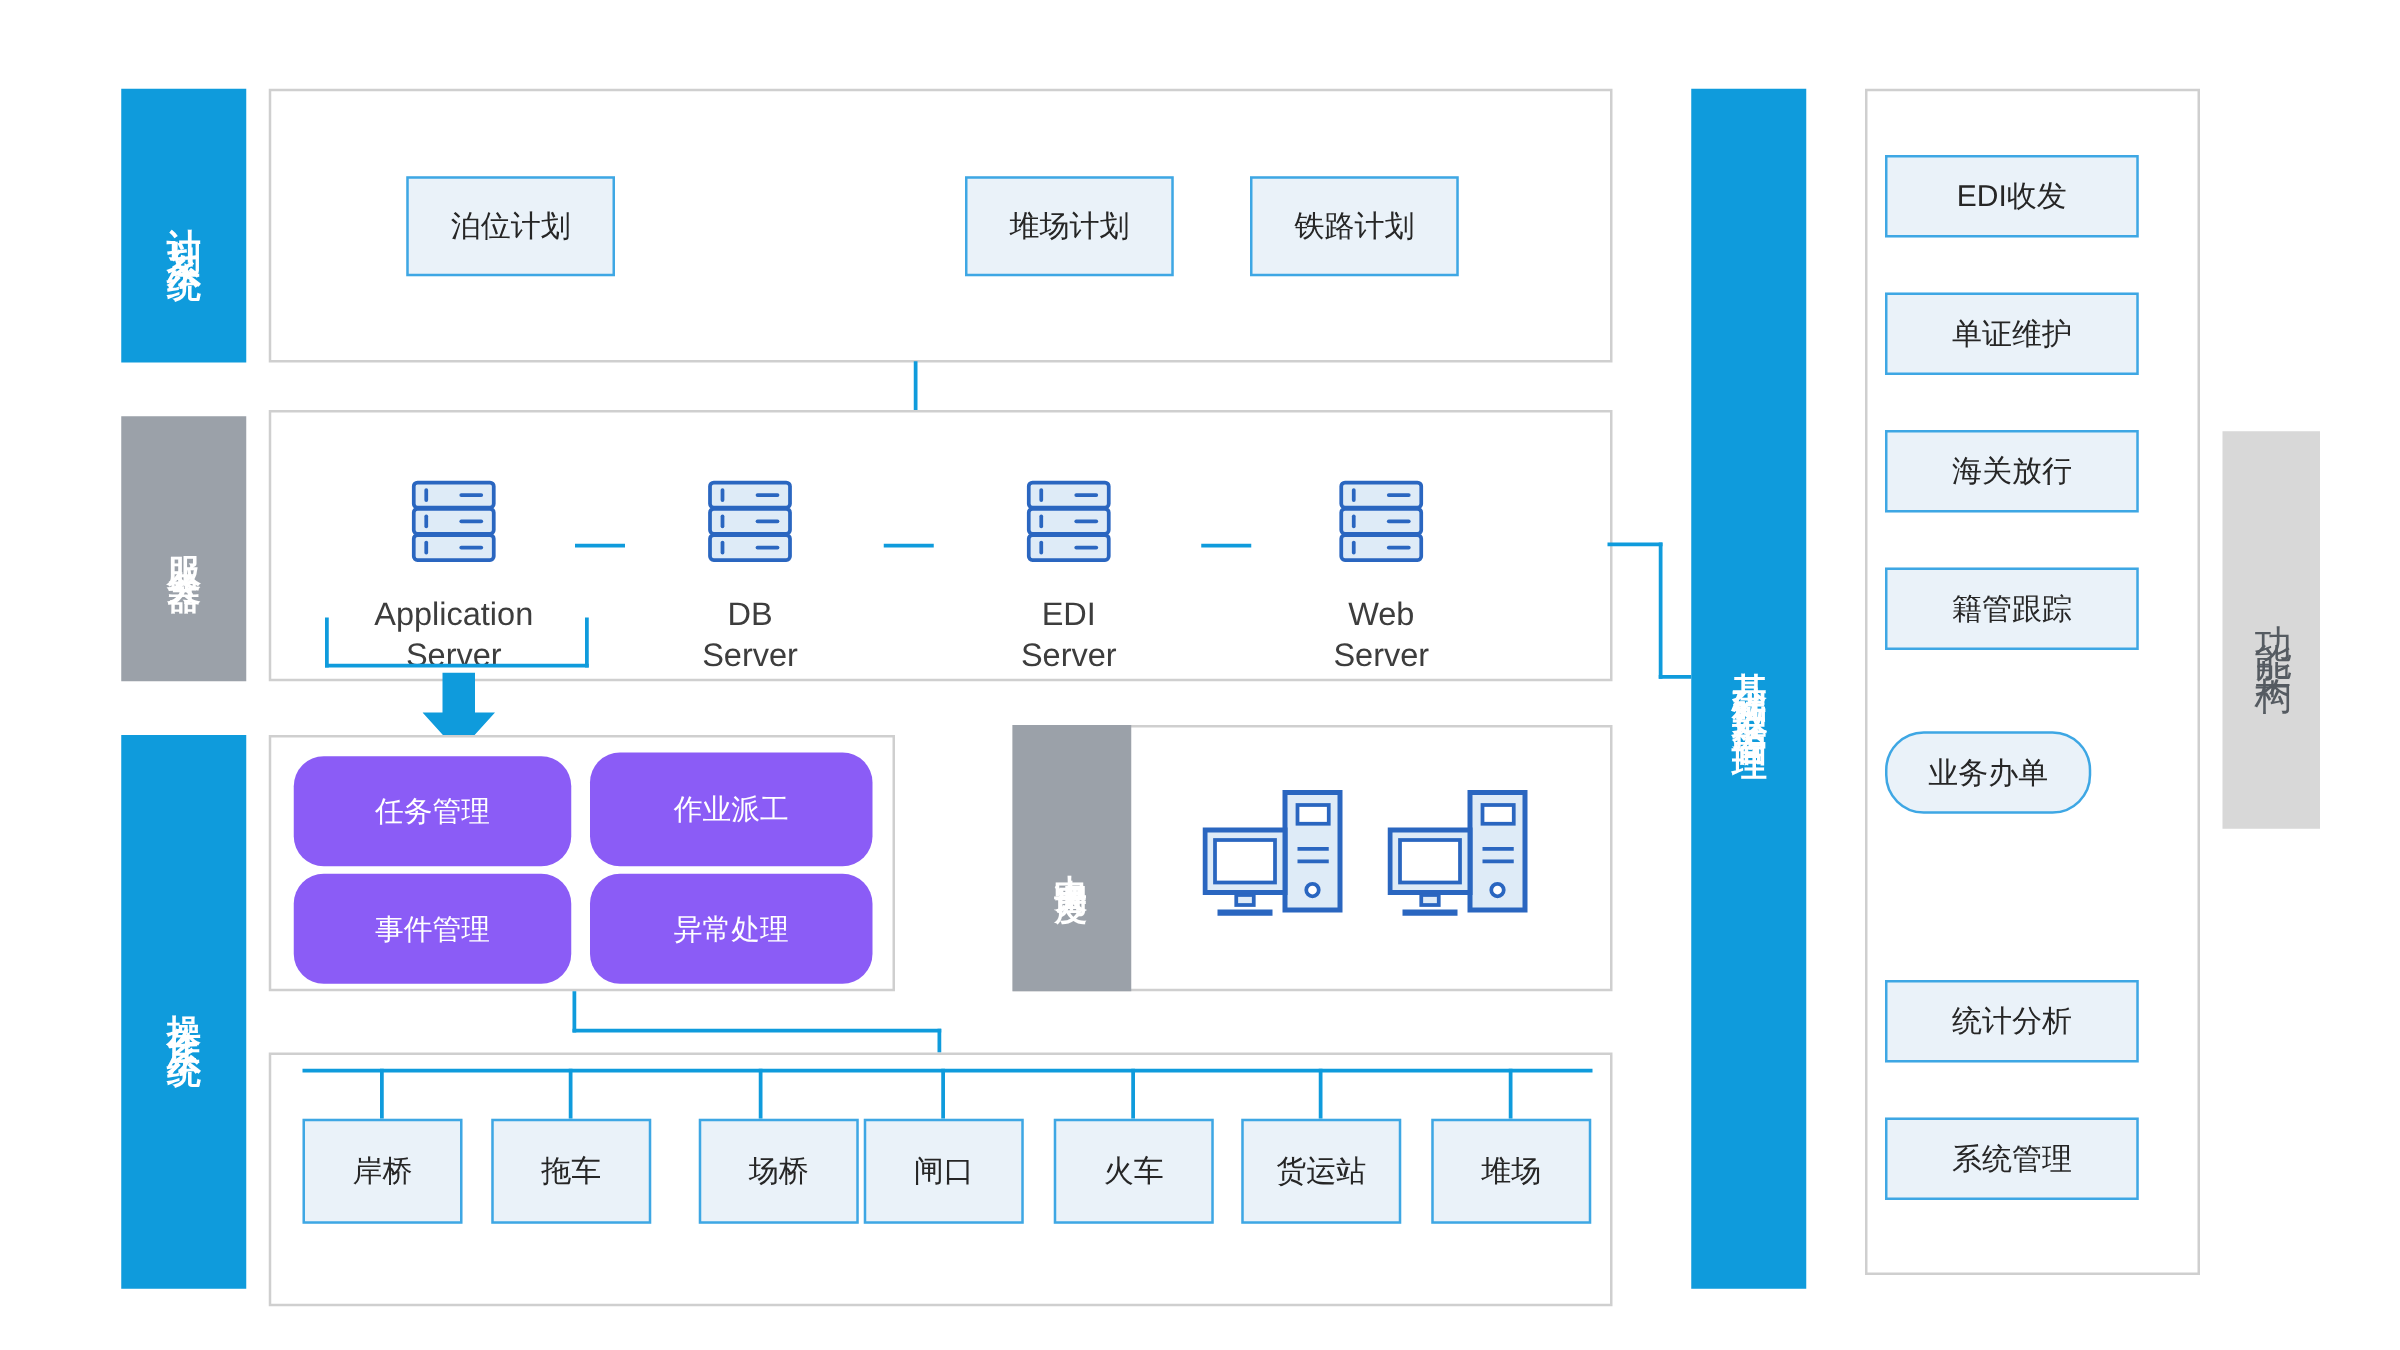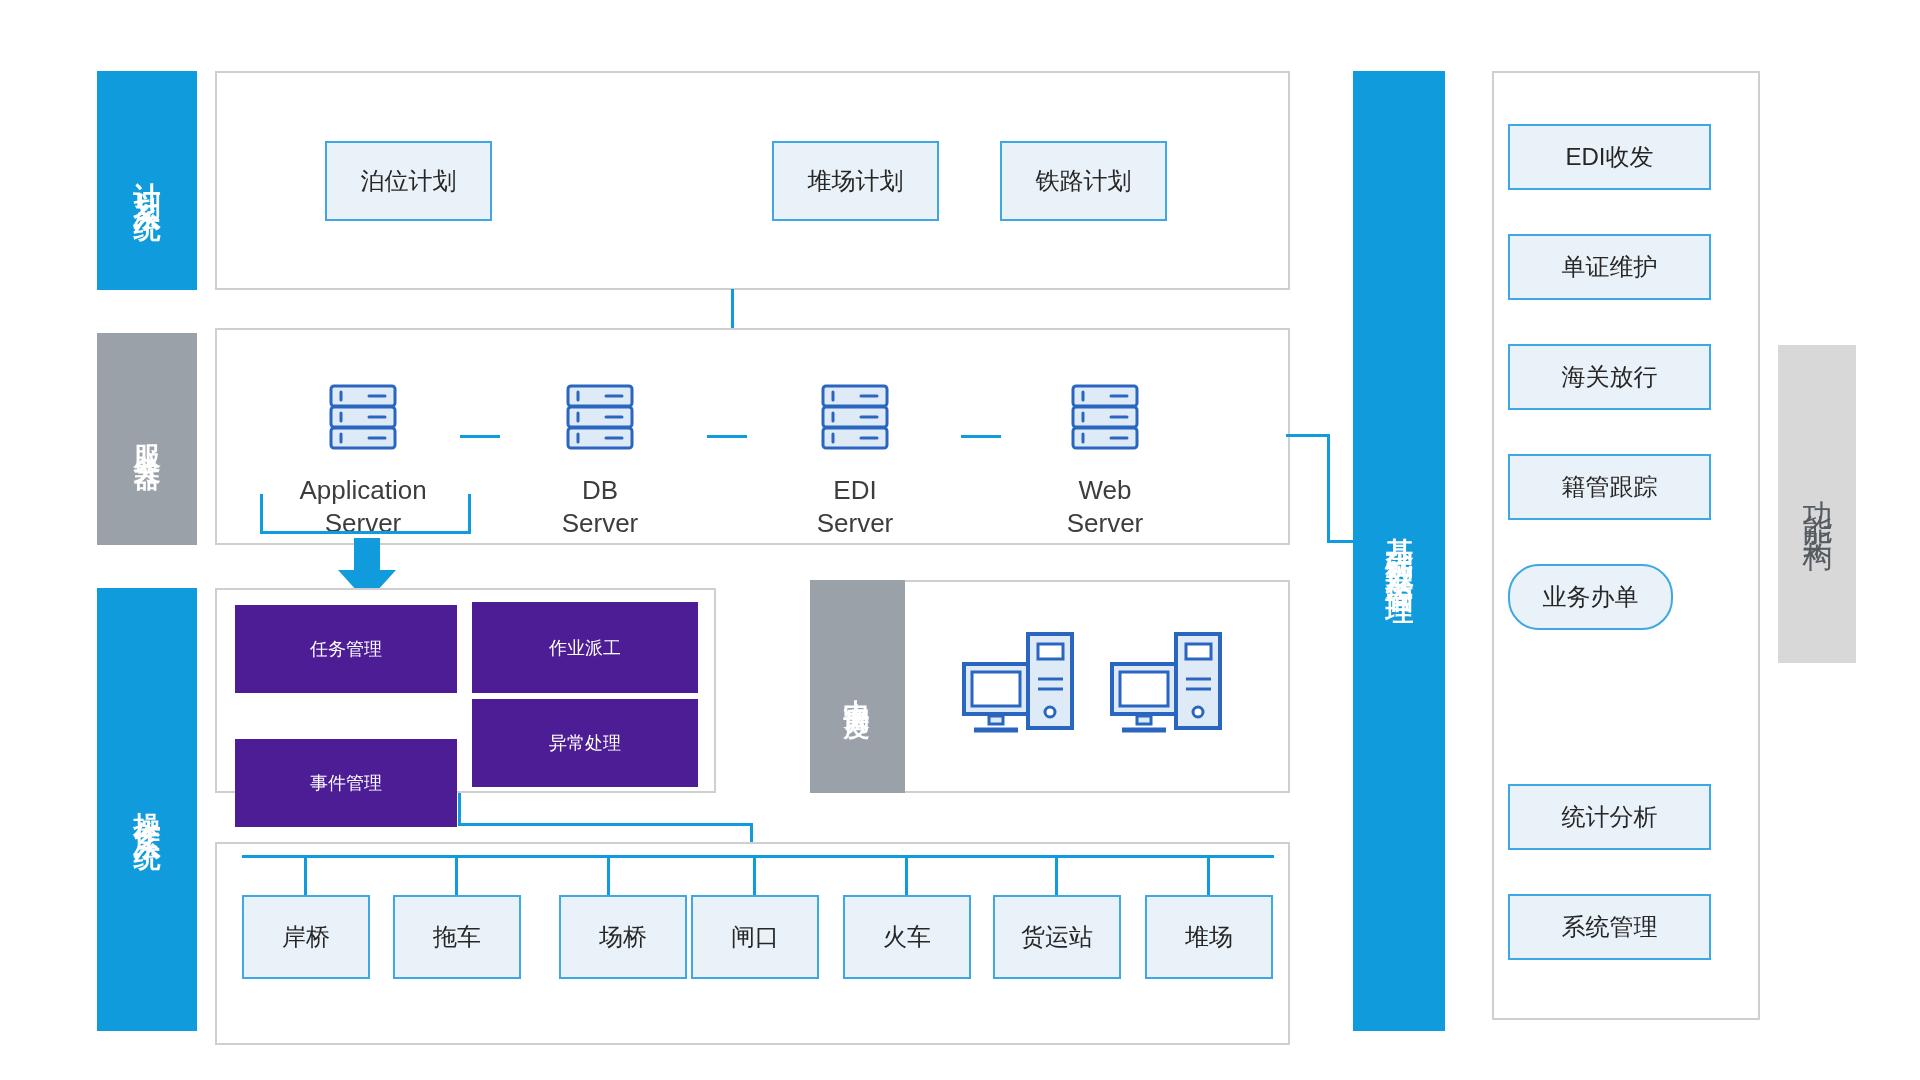--- a/index.html
+++ b/index.html
@@ -20,23 +20,23 @@
   .vbar.gray{background:#9ba1a9;}
   .vbar.lite{background:#d8d8d8;color:#555b61;font-weight:normal;font-size:30px;letter-spacing:14px;}
   
   .litebox{
     position:absolute;background:#eaf2f9;border:2px solid #3ea7e4;box-sizing:border-box;
     display:flex;align-items:center;justify-content:center;
     font-size:24px;color:#262626;
   }
   
   .bluebox{
-    position:absolute;background:#4c1d95;box-sizing:border-box;
+    position:absolute;background:#8b5cf6;box-sizing:border-box;
     display:flex;align-items:center;justify-content:center;
-    font-size:18px;color:#ffffff;
+    font-size:23px;color:#ffffff;border-radius:24px;
   }
   
   .conn{position:absolute;background:#0f9bdc;}
   
   .server-group{position:absolute;width:200px;text-align:center;}
   .server-label{font-size:26px;line-height:33px;color:#3d3d3d;margin-top:20px;}
   
   .bracket{position:absolute;border:3px solid #0f9bdc;border-top:none;box-sizing:border-box;background:transparent;}
   .computer{position:absolute;}
 </style>
@@ -152,21 +152,21 @@
   <div class="conn" style="left:961px;top:435px;width:40px;height:3px;"></div>
 
   <div class="bracket" style="left:260px;top:494px;width:211px;height:40px;"></div>
   <svg class="computer" style="left:338px;top:538px;" width="58" height="64" viewBox="0 0 58 64">
     <polygon points="16,0 42,0 42,32 58,32 29,64 0,32 16,32" fill="#0f9bdc"></polygon>
   </svg>
 
   <div class="panel" style="left:215px;top:588px;width:501px;height:205px;">
     <div class="bluebox" style="left:18px;top:15px;width:222px;height:88px;">任务管理</div>
     <div class="bluebox" style="left:255px;top:12px;width:226px;height:91px;">作业派工</div>
-    <div class="bluebox" style="left:18px;top:109px;width:222px;height:88px;margin-top:40px;">事件管理</div>
+    <div class="bluebox" style="left:18px;top:109px;width:222px;height:88px;">事件管理</div>
     <div class="bluebox" style="left:255px;top:109px;width:226px;height:88px;">异常处理</div>
   </div>
 
   <div class="panel" style="left:810px;top:580px;width:480px;height:213px;">
     <div class="vbar gray" style="left:-2px;top:-2px;width:95px;height:213px;letter-spacing:4px;font-size:26px;">中央调度</div>
 
     <svg class="computer" style="left:150px;top:50px;" width="114" height="104" viewBox="0 0 114 104">
       <rect x="66" y="2" width="44" height="94" fill="#deebf7" stroke="#2a66c0" stroke-width="4"></rect>
       <rect x="76" y="12" width="25" height="15" fill="#ffffff" stroke="#2a66c0" stroke-width="3"></rect>
       <line x1="76" y1="47" x2="101" y2="47" stroke="#2a66c0" stroke-width="3"></line>
@@ -220,20 +220,20 @@
   <div class="conn" style="left:1327px;top:434px;width:3px;height:109px;"></div>
   <div class="conn" style="left:1327px;top:540px;width:26px;height:3px;"></div>
 
   <div class="vbar blue" style="left:1353px;top:71px;width:92px;height:960px;font-size:28px;letter-spacing:12px;">基础数据管理</div>
 
   <div class="panel" style="left:1492px;top:71px;width:268px;height:949px;">
     <div class="litebox" style="left:14px;top:51px;width:203px;height:66px;">EDI收发</div>
     <div class="litebox" style="left:14px;top:271px;width:203px;height:66px;">海关放行</div>
     <div class="litebox" style="left:14px;top:161px;width:203px;height:66px;">单证维护</div>
     <div class="litebox" style="left:14px;top:381px;width:203px;height:66px;">籍管跟踪</div>
-    <div class="litebox" style="left:14px;top:491px;width:165px;height:66px;border-radius:31px;">业务办单</div>
+    <div class="litebox" style="left:14px;top:512px;width:165px;height:66px;border-radius:31px;">业务办单</div>
     <div class="litebox" style="left:14px;top:711px;width:203px;height:66px;">统计分析</div>
     <div class="litebox" style="left:14px;top:821px;width:203px;height:66px;">系统管理</div>
   </div>
 
   <div class="vbar lite" style="left:1778px;top:345px;width:78px;height:318px;">功能架构</div>
 
 </div>
 
 </body></html>

